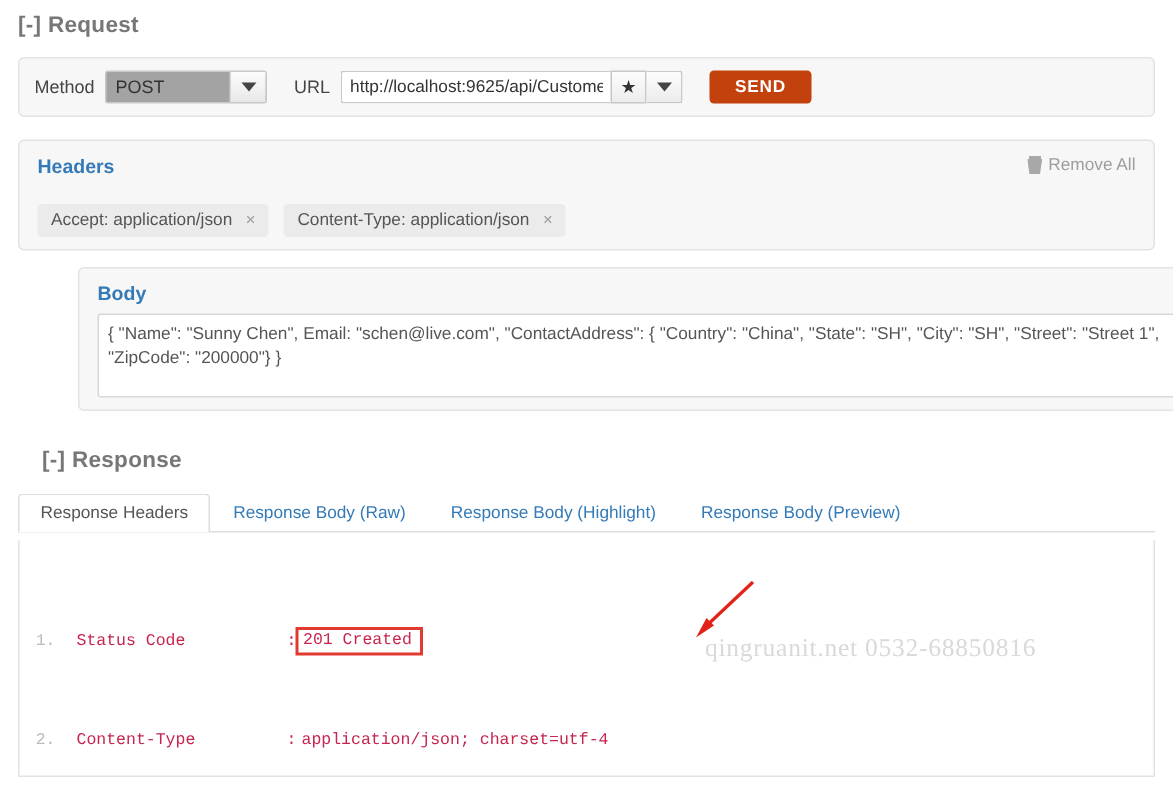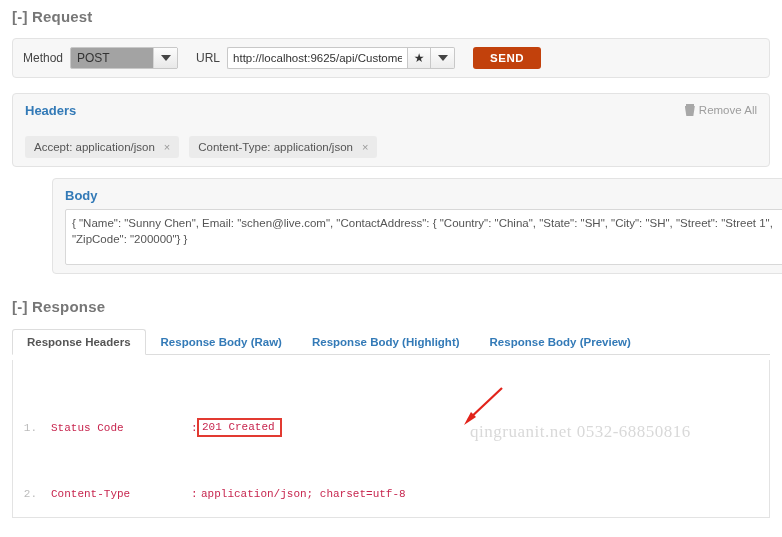--- a/index.html
+++ b/index.html
@@ -142,26 +142,26 @@
     padding: 5px 6px;
     font-size: 11.5px; color: #555;
     line-height: 16px;
     font-family: "Liberation Sans", sans-serif;
     resize: none; outline: none;
     overflow: hidden;
   }
   .body-textarea::after { content:""; }
 
   
-  .resp-head { position: absolute; left: 12px; top: 298px; }
+  .resp-head { position: absolute; left: 28px; top: 298px; }
   .tabs {
     position: absolute; left: 12px; top: 328px;
     width: 758px; height: 27px;
     border-bottom: 1px solid #dddddd;
-    display: flex; align-items: flex-end; font-weight: bold;
+    display: flex; align-items: flex-end;
   }
   .tab {
     font-size: 11.5px;
     padding: 6px 14px 6px 14px;
     color: #337ab7;
     cursor: pointer;
     border: 1px solid transparent;
     margin-bottom: -1px;
     white-space: nowrap;
   }
@@ -291,21 +291,21 @@
         <span class="hnum">1.</span>
         <span class="hkey">Status Code</span>
         <span class="hcolon">:</span>
         <span class="status-box">201 Created</span>
       </div>
 
       <div class="hrow">
         <span class="hnum">2.</span>
         <span class="hkey">Content-Type</span>
         <span class="hcolon">:</span>
-        <span class="hval">application/json; charset=utf-8</span>
+        <span class="hval">application/json; charset=utf-4</span>
       </div>
 
       
 
       
 
       
 
       
 

